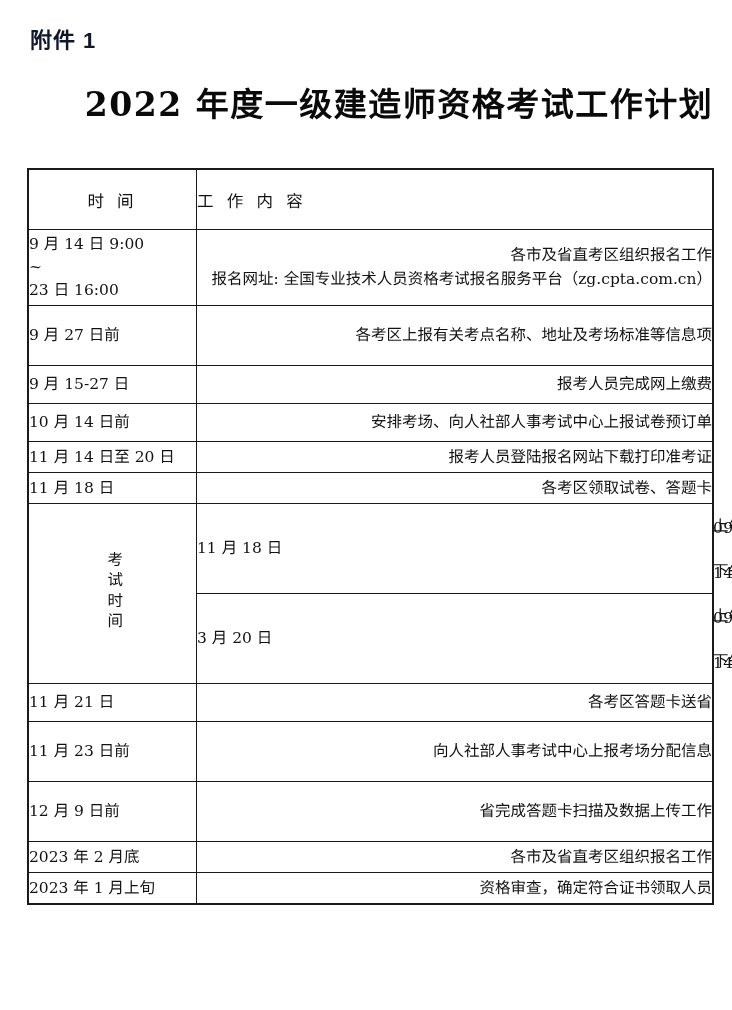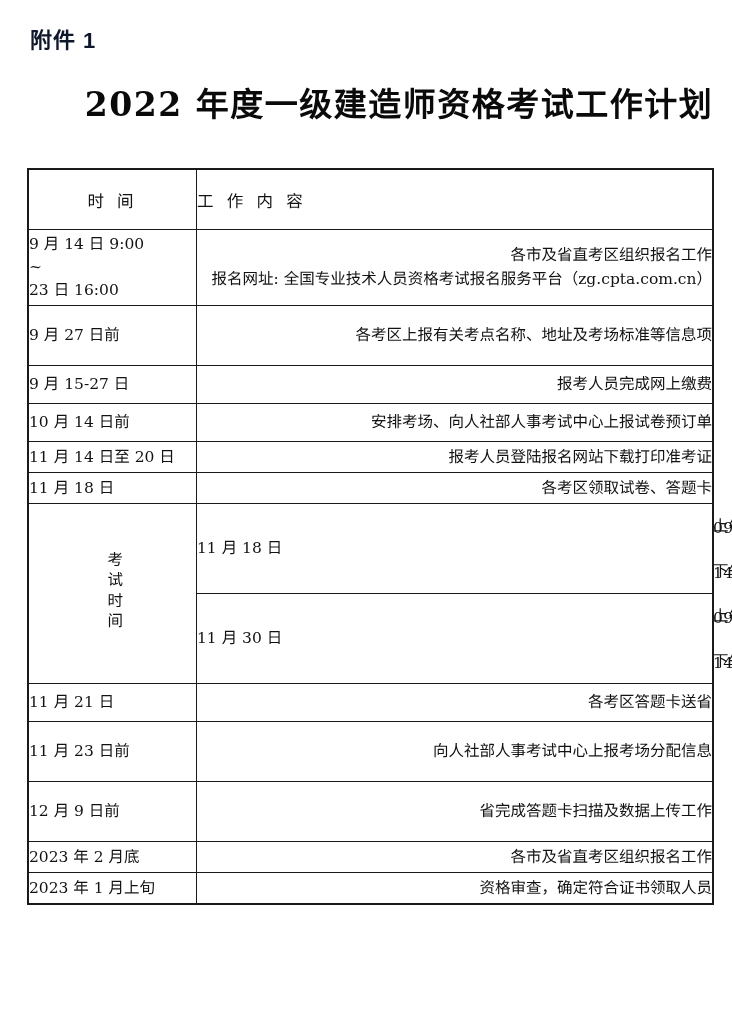--- a/index.html
+++ b/index.html
@@ -203,21 +203,21 @@
         <span class="tm">09：00～11：00</span>
       </td>
     </tr>
     <tr class="r-exam">
       <td class="cell-center c-halfday">下午</td>
       <td class="subject-row c-subject">
         <span class="tm">14：00～17：00</span>
       </td>
     </tr>
     <tr class="r-exam">
-      <td class="cell-center c-examdate" rowspan="2">11 月 30 日</td>
+      <td class="cell-center c-examdate" rowspan="2">3 月 20 日</td>
       <td class="cell-center c-halfday">上午</td>
       <td class="subject-row c-subject">
         <span class="tm">09：00～12：00</span>
       </td>
     </tr>
     <tr class="r-exam">
       <td class="cell-center c-halfday">下午</td>
       <td class="subject-row c-subject">
         <span class="tm">14：00～18：00</span>
       </td>

